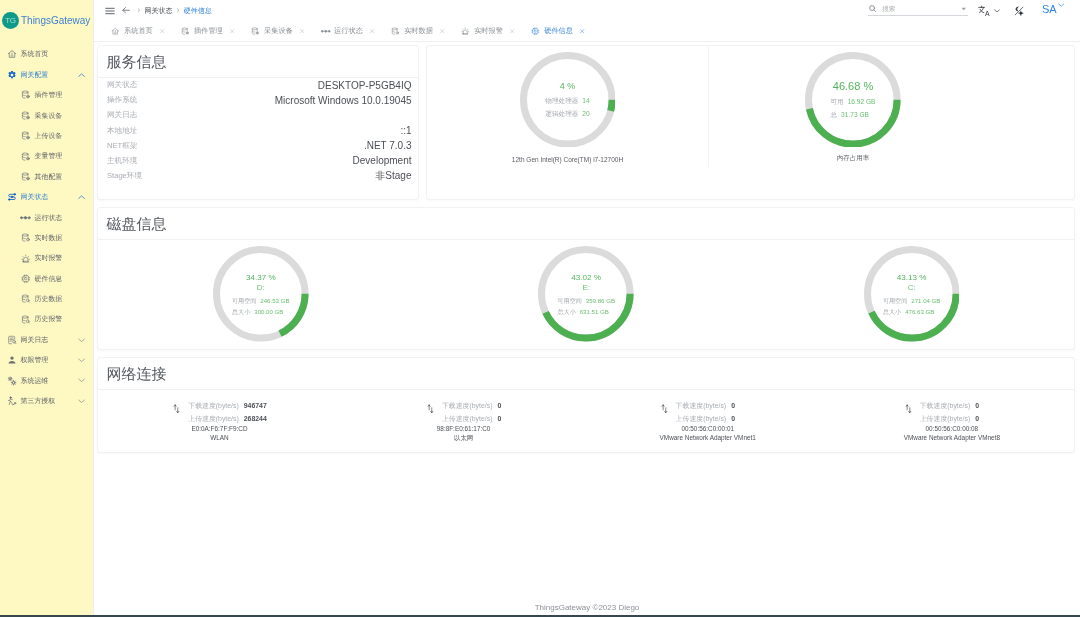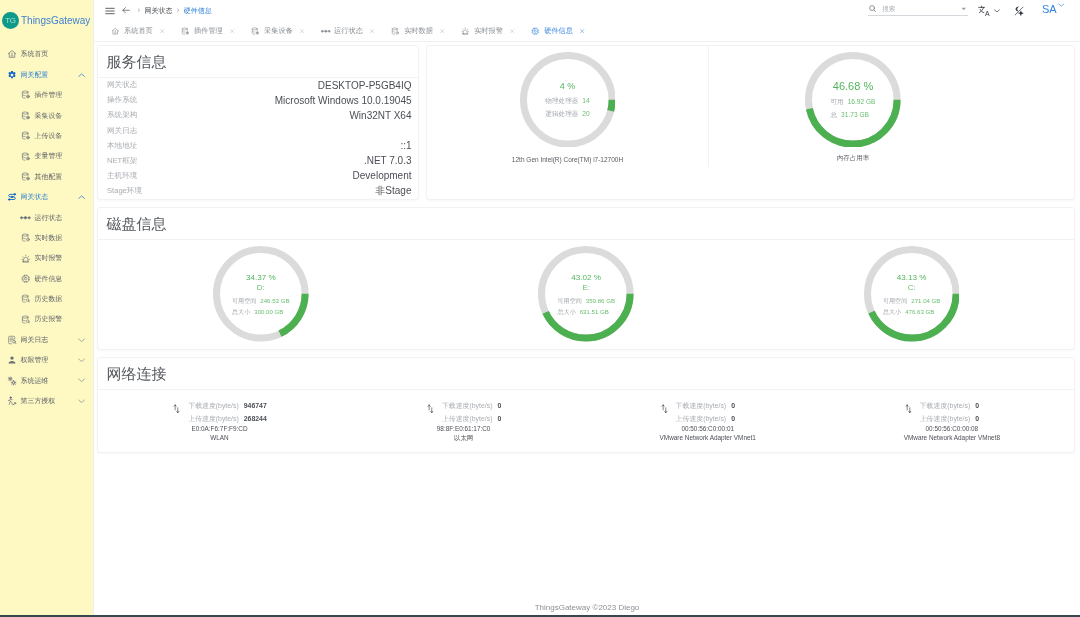--- a/index.html
+++ b/index.html
@@ -564,24 +564,20 @@
           <div class="svc-body" id="svc-body">
               <div class="svc-row">
                 <span class="k">网关状态</span>
                 <span class="v">DESKTOP-P5GB4IQ</span>
               </div>
               <div class="svc-row">
                 <span class="k">操作系统</span>
                 <span class="v">Microsoft Windows 10.0.19045</span>
               </div>
               <div class="svc-row">
-                <span class="k">系统架构</span>
-                <span class="v">Win32NT X64</span>
-              </div>
-              <div class="svc-row">
                 <span class="k">网关日志</span>
                 <span class="v"></span>
               </div>
               <div class="svc-row">
                 <span class="k">本地地址</span>
                 <span class="v">::1</span>
               </div>
               <div class="svc-row">
                 <span class="k">NET框架</span>
                 <span class="v">.NET 7.0.3</span>

